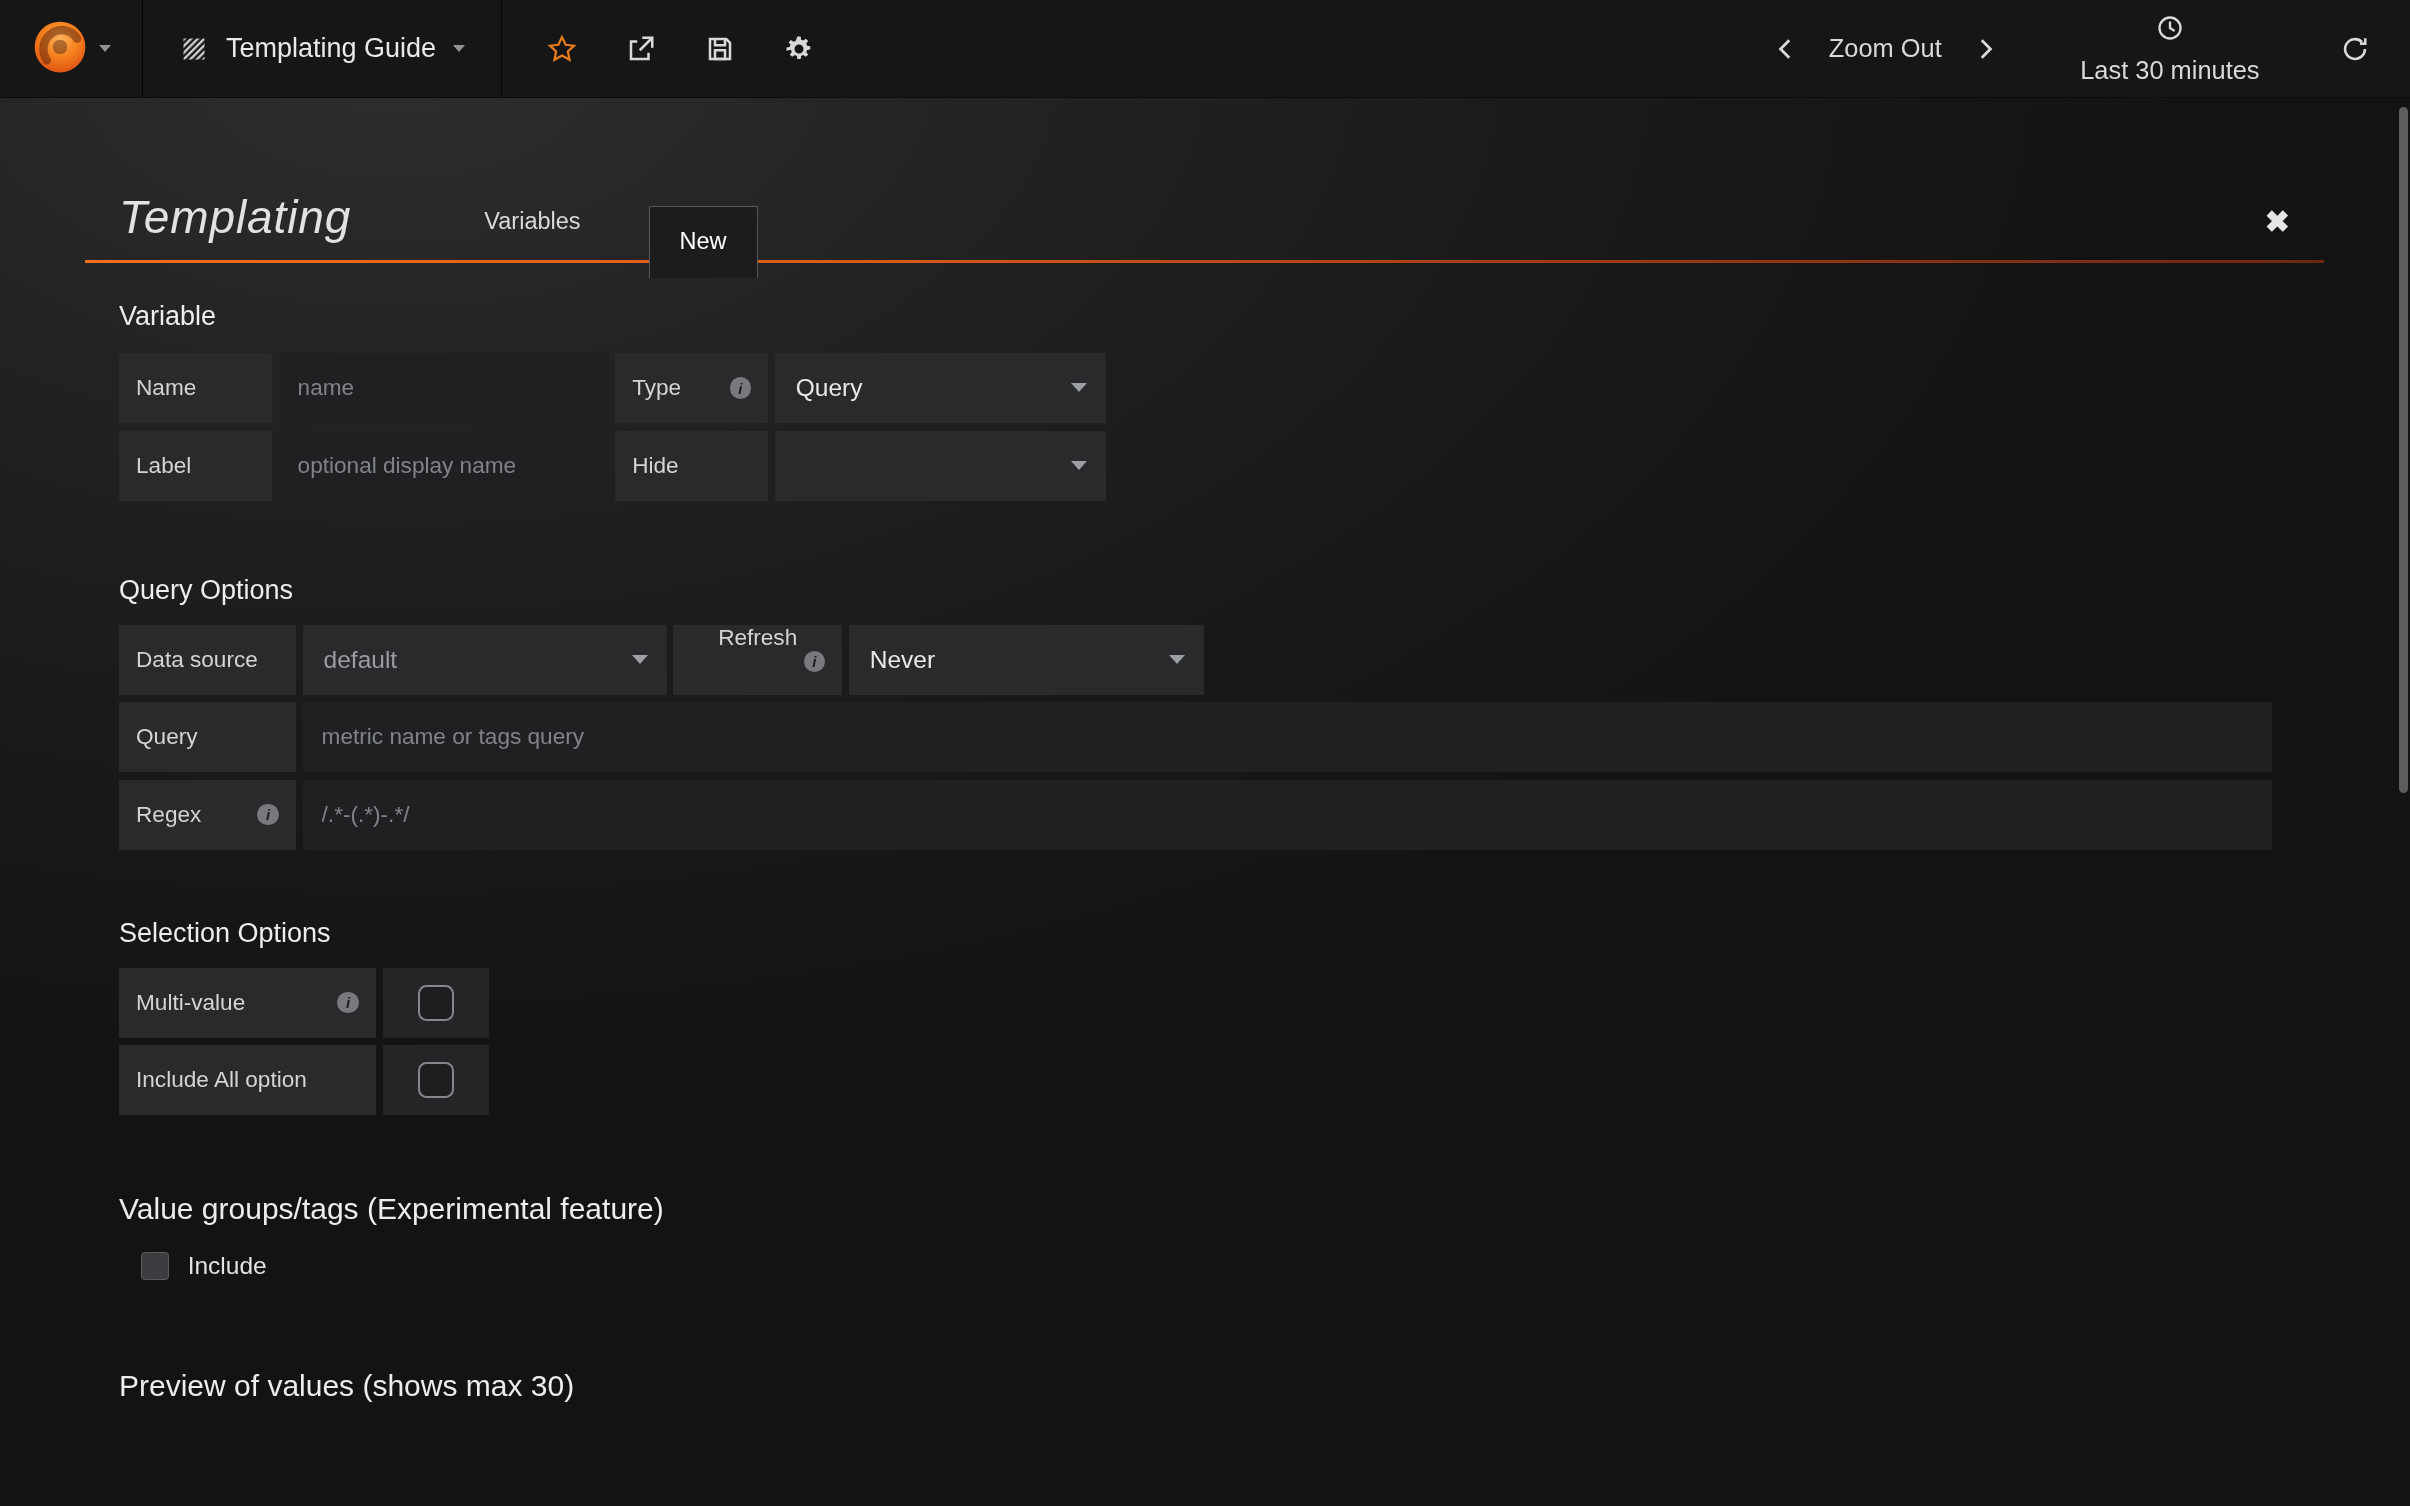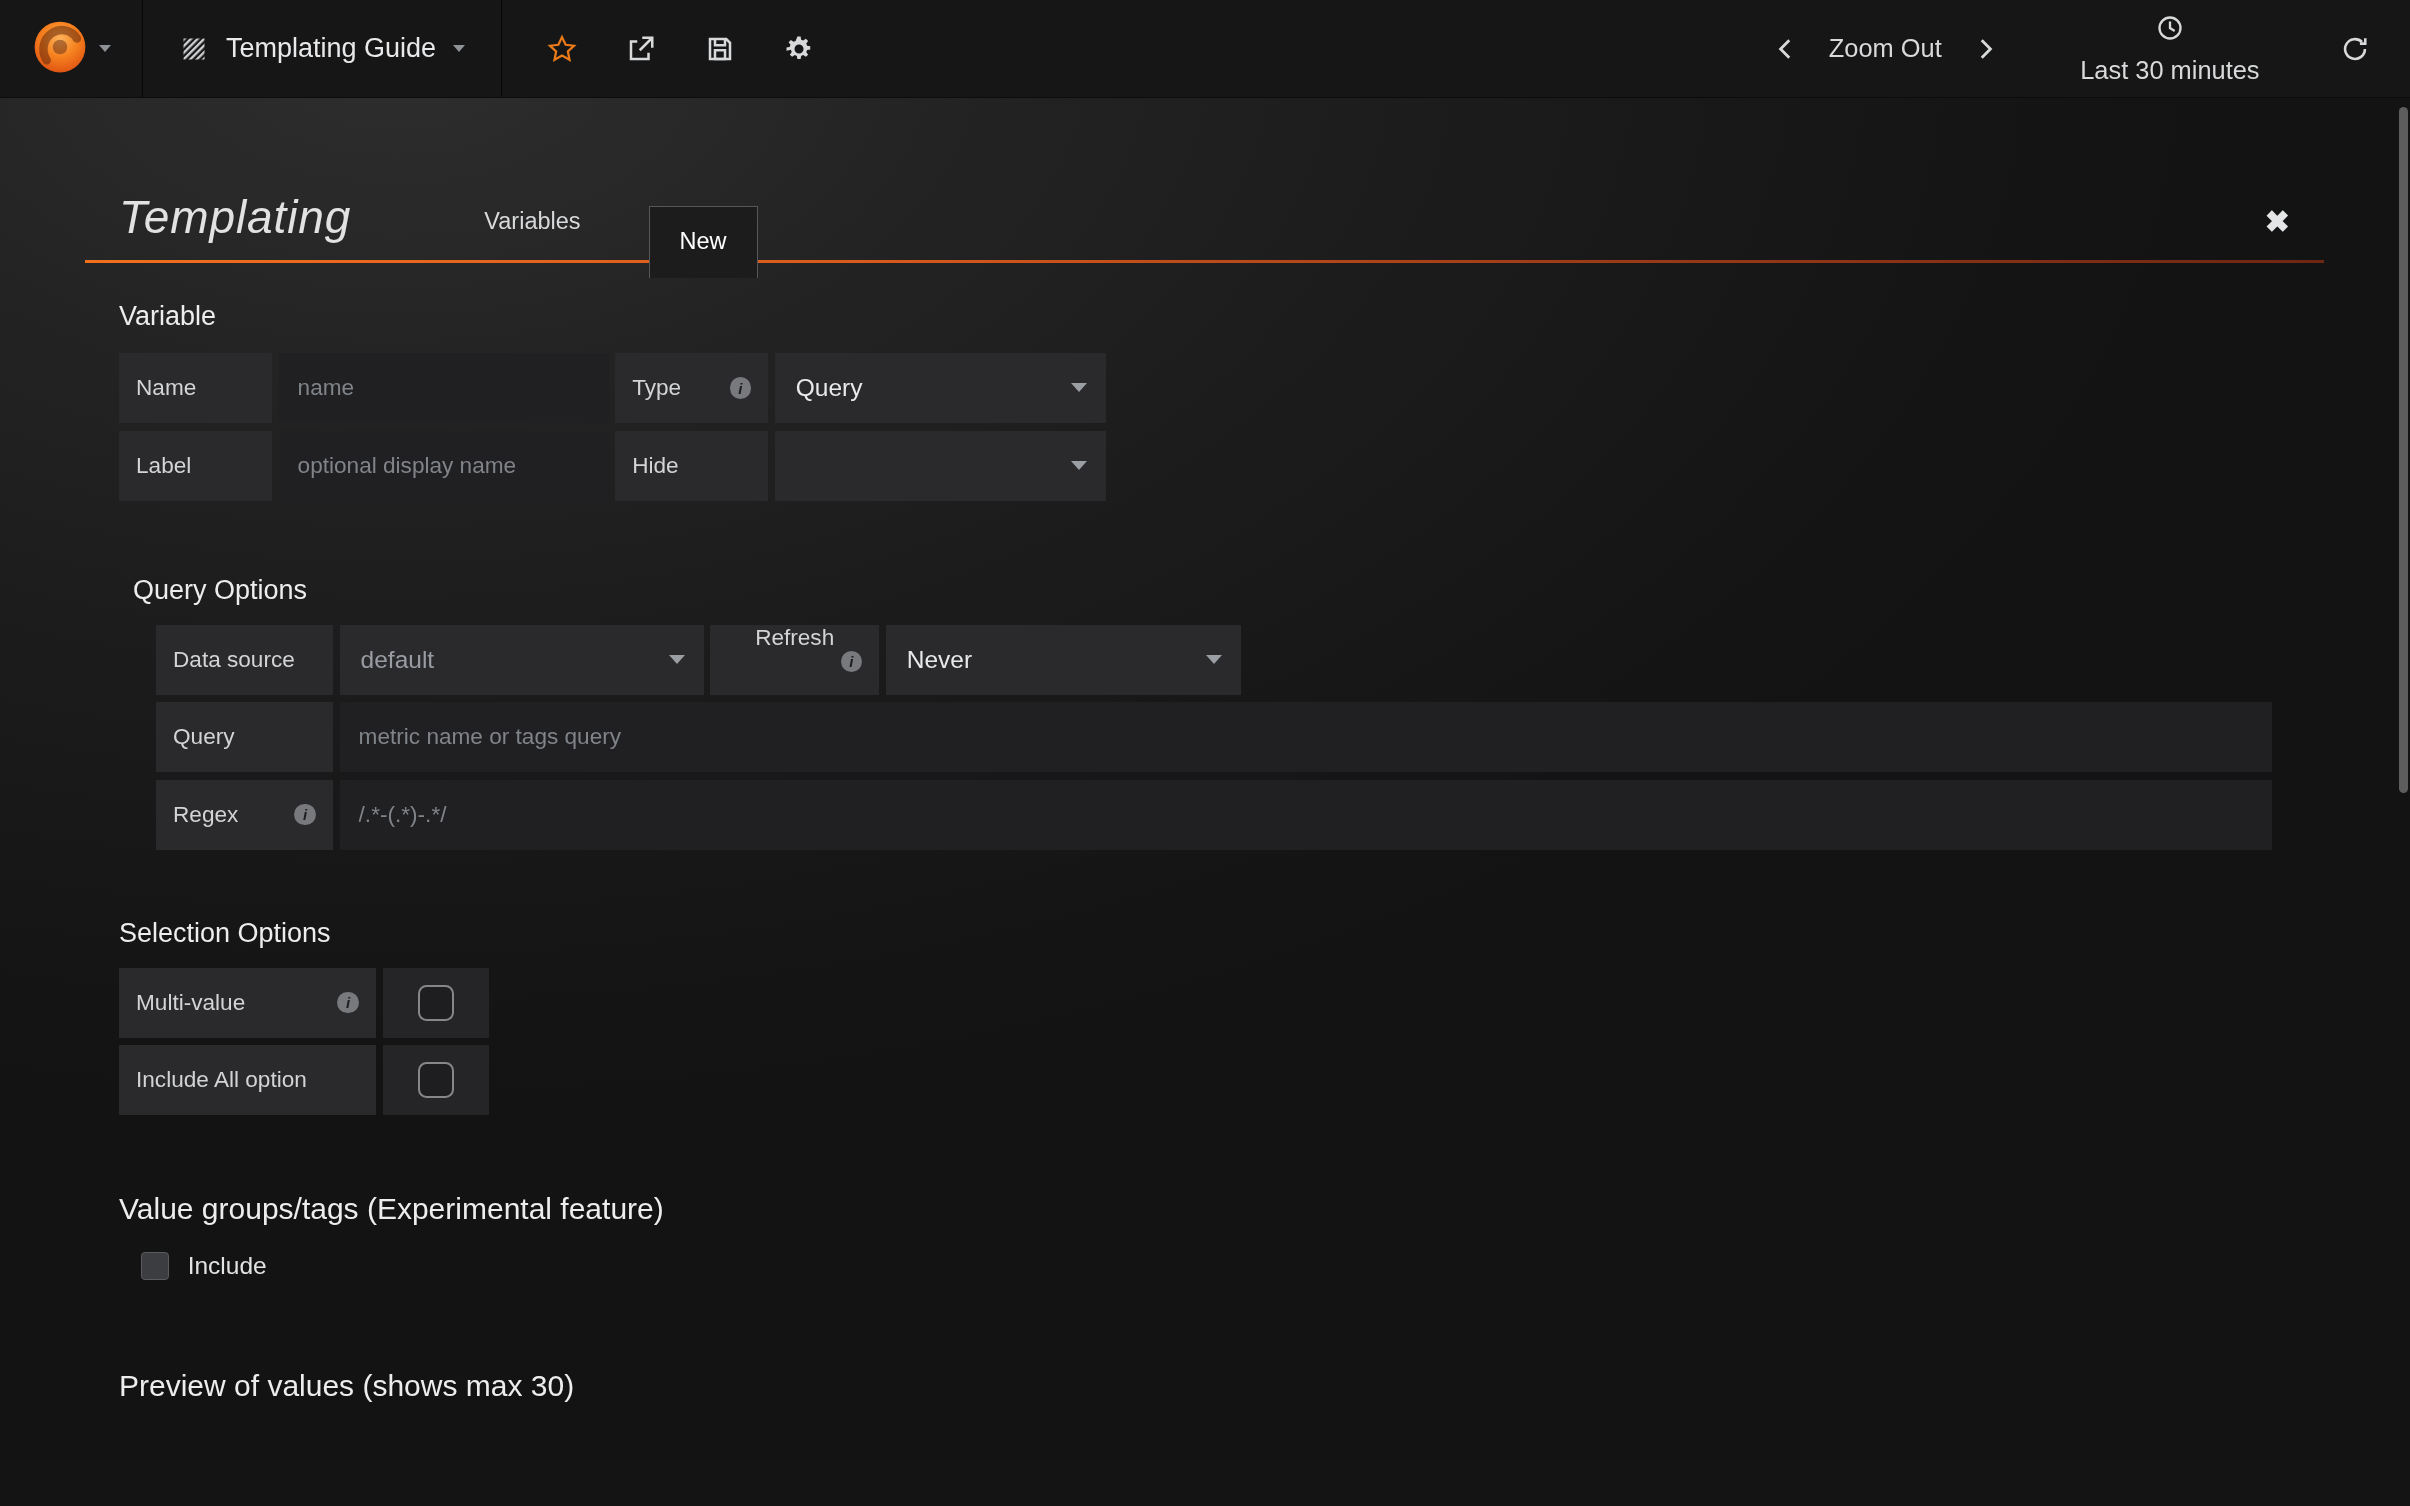--- a/index.html
+++ b/index.html
@@ -53,21 +53,21 @@
     padding:21px 30px 22.6px;
     margin-bottom:-15px; margin-left:15px;
     color:#ffffff;
   }
   .close-x { margin-left:auto; margin-right:34px; margin-bottom:24.5px; font-size:30px; color:#e4e5e6; font-weight:bold; cursor:pointer; }
 
   
   .form-area { margin:0 0 0 119px; width:2153px; }
   .section-h { font-size:27px; font-weight:500; color:#ededee; }
   .h-variable { margin:38px 0 21px; }
-  .h-query { margin:74px 14px 19px; }
+  .h-query { margin:74px 0 19px; }
   .h-selection { margin:68px 0 19px; }
   .h-groups { font-size:30px; margin-top:77px; }
   .h-preview { font-size:30px; margin-top:89px; }
 
   .gf-row { display:flex; margin-bottom:7.5px; height:70px; }
   .gf-label {
     background:#2a2a2c; color:#d3d4d6; font-size:22.6px;
     display:flex; align-items:center; padding:0 17px;
     margin-right:6.6px; flex-shrink:0;
   }
@@ -91,21 +91,21 @@
   .gf-select .sel-caret {
     position:absolute; right:19px; top:50%; margin-top:-4.7px;
     width:0; height:0; border-left:8.5px solid transparent; border-right:8.5px solid transparent;
     border-top:9.4px solid #9b9ea2;
   }
   .gf-select.muted { color:#999da3; }
 
   .w-label-sm { width:153px; }
   .w-input-md { width:330px; }
   .w-select-md { width:331px; }
-  .w-label-md { width:177px;margin-left:37px; }
+  .w-label-md { width:177px; }
   .w-select-lg { width:364px; }
   .w-label-rf { width:169px;flex-direction:column; }
   .w-select-rf { width:355px; }
   .flex-fill { flex:1; margin-right:0; }
   .w-label-so { width:257px; }
 
   .check-box-cell {
     width:106px; background:#252527; display:flex; align-items:center; justify-content:center;
     margin-right:6.6px; cursor:pointer;
   }

